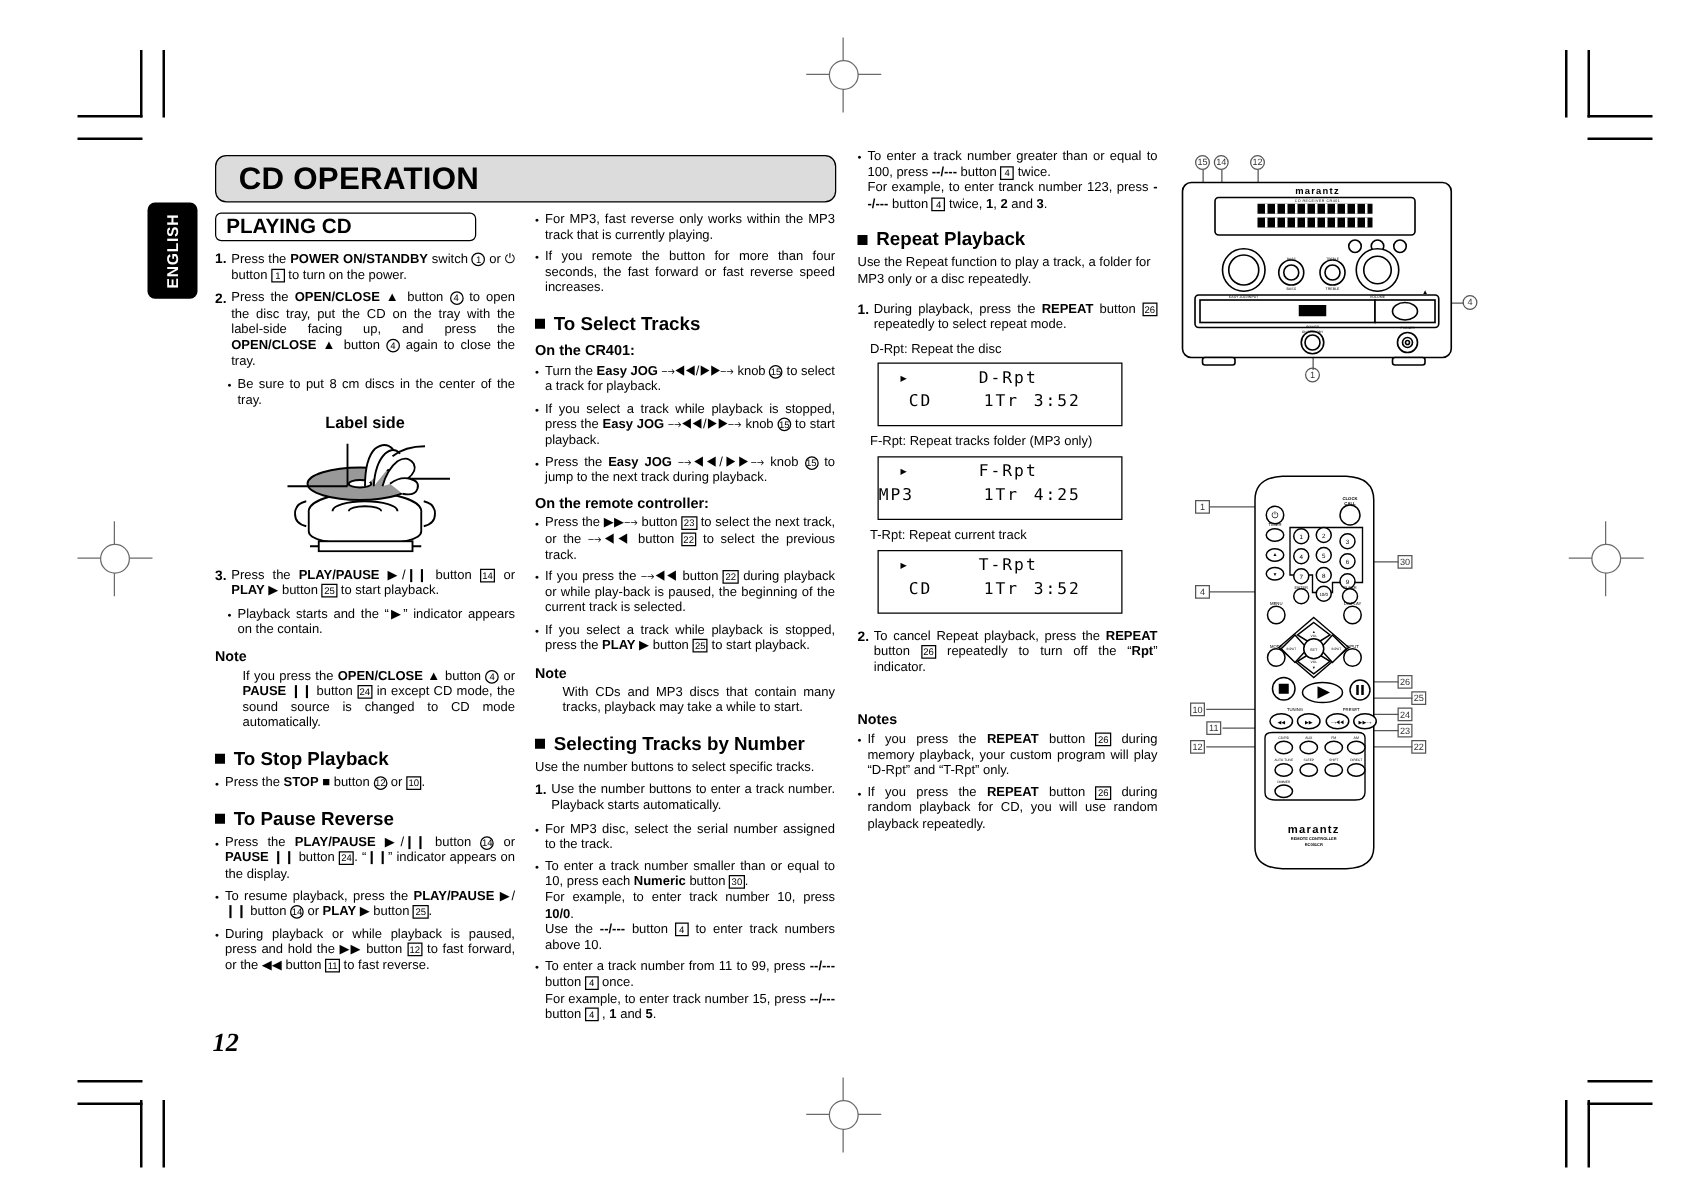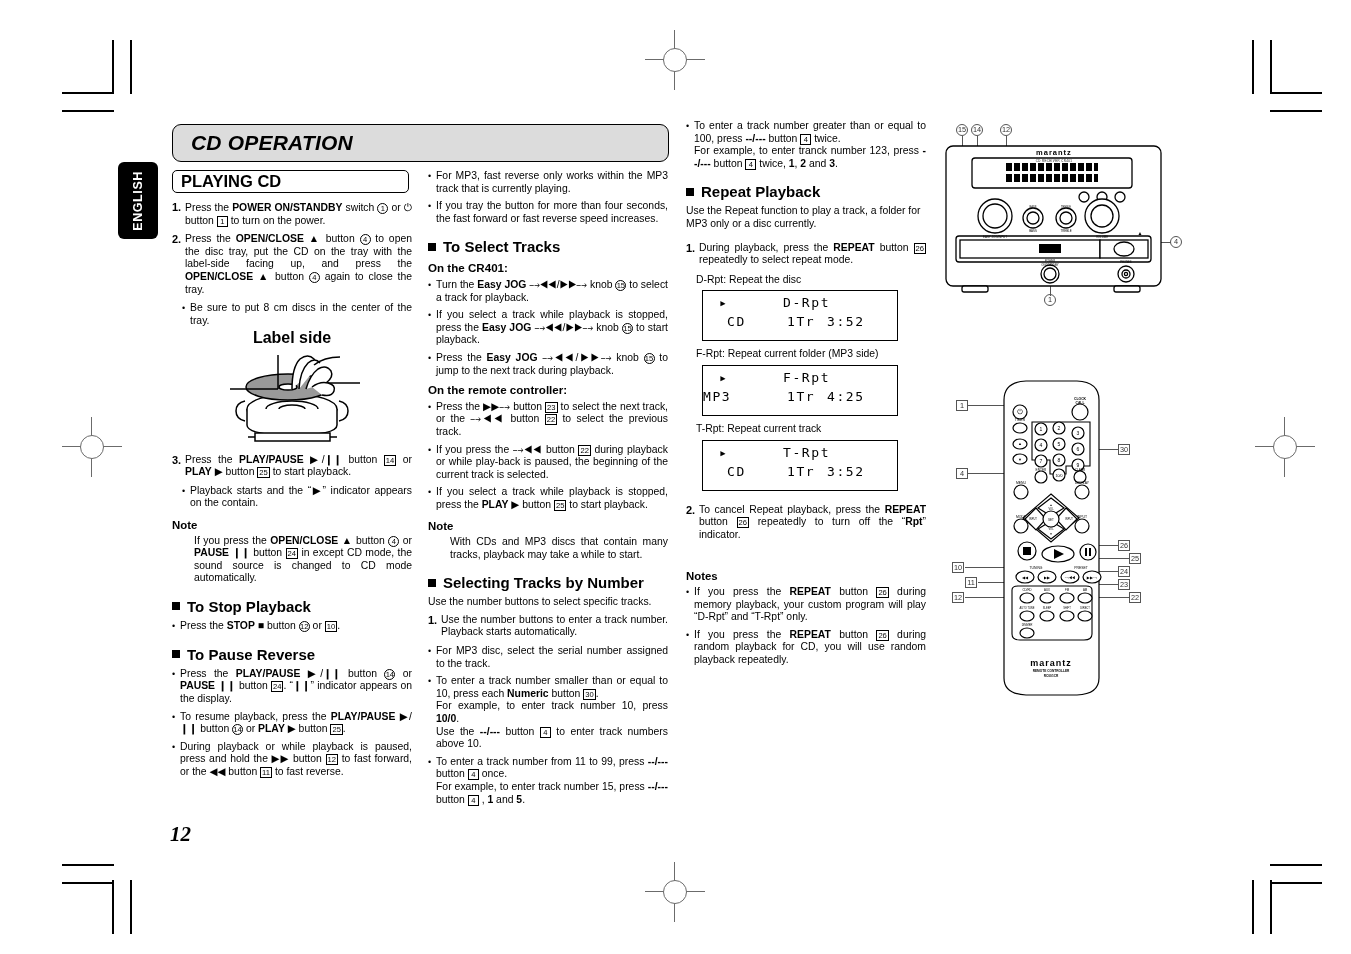--- a/index.html
+++ b/index.html
@@ -46,21 +46,21 @@
 
   
   #chapter-title {
     position: absolute; left: 172px; top: 124px; width: 497px; height: 38px;
     background: #dcdcdc;
     border: 1.6px solid #000; border-radius: 9px;
     display: flex; align-items: center;
     padding-left: 18px;
   }
   #chapter-title span {
-    font-size: 21px; font-weight: bold; letter-spacing: .2px; font-style: italic;
+    font-size: 25px; font-weight: bold; letter-spacing: .2px;
   }
 
   
   .section-box {
     border: 1.3px solid #000; border-radius: 5px;
     height: 23px; display: flex; align-items: center; padding-left: 8px;
   }
   .section-box span { font-size: 16.5px; font-weight: bold; }
 
   
@@ -105,21 +105,21 @@
   }
   .bnum {
     display: inline-block; border: 1px solid #000;
     min-width: 11px; height: 11px; line-height: 9.5px; text-align: center;
     font-size: 7.6px; vertical-align: 0px; padding: 0 1px;
     font-family: "Liberation Sans", sans-serif;
   }
 
   
   #cd-illustration { margin: 4px 0 8px 0; text-align: center; }
-  #cd-illustration .cap { font-size: 16px; font-weight: bold; margin-bottom: 2px; }
+  #cd-illustration .cap { font-size: 13px; font-weight: bold; margin-bottom: 2px; }
 
   
   .lcd-label { font-size: 10.4px; margin: 7px 0 4px 10px; }
   .lcd {
     border: 1.4px solid #000;
     width: 196px; height: 51px; margin: 0 0 5px 16px;
     position: relative; background: #fff;
   }
   .lcd .l1, .lcd .l2 {
     position: absolute; left: 0; width: 100%;
@@ -214,21 +214,21 @@
   <div id="english-tab">
     <span>ENGLISH</span>
   </div>
 
   <div id="chapter-title">
     <span>CD OPERATION</span>
   </div>
 
   <div class="col" id="col1">
 
-    <div class="section-box" style="width:237px;">
+    <div class="section-box" style="width:209px;">
       <span>PLAYING CD</span>
     </div>
 
     <div style="height:8px;"></div>
 
     <div class="step">
       <div class="num">1.</div>
       <div class="body">Press the <b>POWER ON/STANDBY</b> switch <span class="cnum">1</span> or <span style="font-family:&quot;DejaVu Sans&quot;,sans-serif">⏻</span> button <span class="bnum">1</span> to turn on the power.</div>
     </div>
 
@@ -316,21 +316,21 @@
     </div>
   </div>
 
   <div class="col" id="col2">
     <div class="bul">
       <div class="dot">•</div>
       <div class="body">For MP3, fast reverse only works within the MP3 track that is currently playing.</div>
     </div>
     <div class="bul">
       <div class="dot">•</div>
-      <div class="body">If you tray the button for more than four seconds, the fast forward or fast reverse speed increases.</div>
+      <div class="body">If you remote the button for more than four seconds, the fast forward or fast reverse speed increases.</div>
     </div>
 
     <div class="hdg-sq">
       <span class="sq"></span>
       <span class="txt">To Select Tracks</span>
     </div>
 
     <div class="subhdg">On the CR401:</div>
     <div class="bul">
       <div class="dot">•</div>
@@ -390,21 +390,21 @@
   <div class="col" id="col3">
     <div class="bul">
       <div class="dot">•</div>
       <div class="body">To enter a track number greater than or equal to 100, press <b>--/---</b> button <span class="bnum">4</span> twice.<br>For example, to enter tranck number 123, press <b>--/---</b> button <span class="bnum">4</span> twice, <b>1</b>, <b>2</b> and <b>3</b>.</div>
     </div>
 
     <div class="hdg-sq">
       <span class="sq"></span>
       <span class="txt">Repeat Playback</span>
     </div>
-    <p>Use the Repeat function to play a track, a folder for MP3 only or a disc currently.</p>
+    <p>Use the Repeat function to play a track, a folder for MP3 only or a disc repeatedly.</p>
 
     <div style="height:6px;"></div>
 
     <div class="step">
       <div class="num">1.</div>
       <div class="body">During playback, press the <b>REPEAT</b> button <span class="bnum">26</span> repeatedly to select repeat mode.</div>
     </div>
 
     <div class="lcd-label">D-Rpt: Repeat the disc</div>
     <div class="lcd">
@@ -412,21 +412,21 @@
         <span class="pl">▸</span>
         <span class="mid">D-Rpt</span>
       </div>
       <div class="l2">
         <span class="src">CD</span>
         <span class="tr">1Tr</span>
         <span class="tm">3:52</span>
       </div>
     </div>
 
-    <div class="lcd-label">F-Rpt: Repeat current folder (MP3 side)</div>
+    <div class="lcd-label">F-Rpt: Repeat tracks folder (MP3 only)</div>
     <div class="lcd">
       <div class="l1">
         <span class="pl">▸</span>
         <span class="mid">F-Rpt</span>
       </div>
       <div class="l2">
         <span class="src" style="left:0;">MP3</span>
         <span class="tr">1Tr</span>
         <span class="tm">4:25</span>
       </div>

